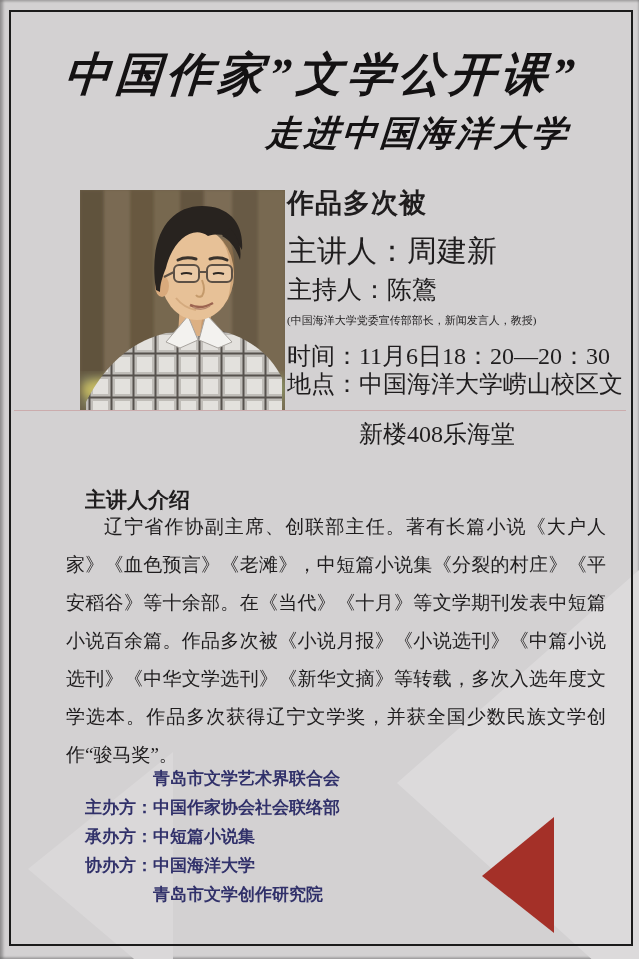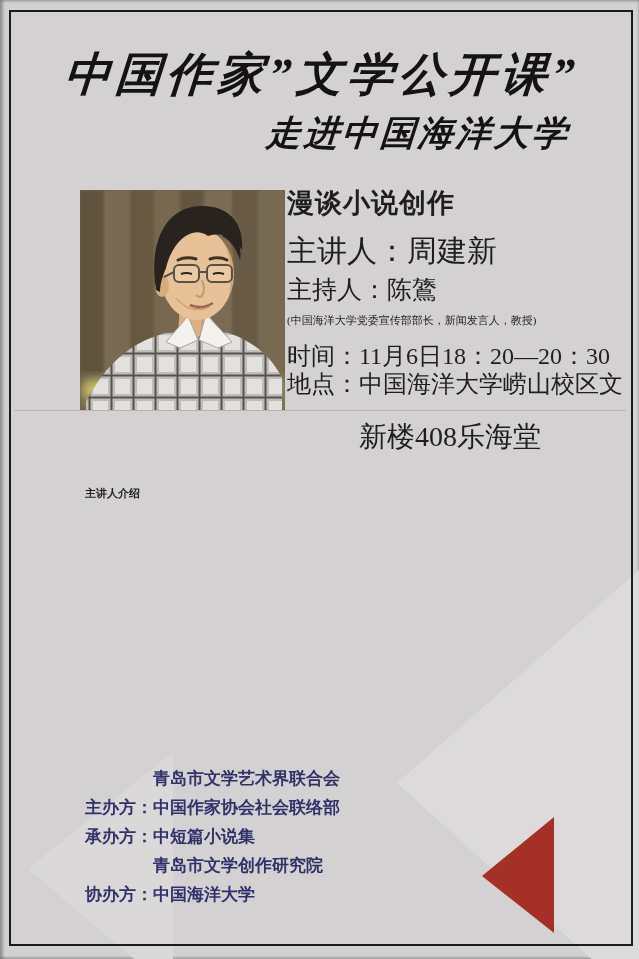--- a/index.html
+++ b/index.html
@@ -35,24 +35,24 @@
   .photo{position:absolute;left:80px;top:190px;width:205px;height:220px;z-index:2;}
   
   .event{position:absolute;left:287px;top:0;width:345px;z-index:3;}
   .ev{position:absolute;left:0;white-space:nowrap;}
   .ev-topic{top:185px;font-size:27px;font-weight:600;letter-spacing:1px;}
   .ev-speaker{top:231px;font-size:30px;}
   .ev-host{top:273px;font-size:25px;}
   .ev-note{top:313px;font-size:11px;letter-spacing:0;}
   .ev-time{top:340px;font-size:24px;}
   .ev-venue1{top:368px;font-size:24px;}
-  .ev-venue2{top:418px;font-size:28px;margin-left:72px;}
+  .ev-venue2{top:418px;font-size:24px;margin-left:72px;}
   
   .intro-heading{
-    position:absolute;left:85px;top:486px;font-size:11px;font-weight:bold;
+    position:absolute;left:85px;top:486px;font-size:21px;font-weight:bold;
     font-family:"Liberation Sans","DejaVu Sans",sans-serif;z-index:3;
   }
   .intro-body{
     position:absolute;left:66px;top:508px;width:540px;
     font-size:19px;line-height:38px;text-indent:2em;text-align:justify;z-index:3;
   }
   
   .organizers{
     position:absolute;left:85px;top:764px;z-index:3;
     color:#31316a;font-weight:bold;font-size:17px;line-height:29px;
@@ -150,42 +150,43 @@
 
         <path d="M110,115 Q121,120 133,113" stroke="#9c6450" stroke-width="2.5" fill="none"></path>
         <path d="M113,117 Q121,122 130,116" stroke="#b98a70" stroke-width="1.5" fill="none"></path>
 
         <path d="M96,108 Q104,118 116,120" stroke="rgba(170,120,70,0.3)" stroke-width="2" fill="none"></path>
       </g>
     </svg>
   </div>
 
   <div class="event">
-    <div class="ev ev-topic">漫谈小说创作</div>
+    <div class="ev ev-topic">作品多次被</div>
     <div class="ev ev-speaker">主讲人：周建新</div>
     <div class="ev ev-host">主持人：陈鷟</div>
     <div class="ev ev-note">(中国海洋大学党委宣传部部长，新闻发言人，教授)</div>
     <div class="ev ev-time">时间：11月6日18：20—20：30</div>
     <div class="ev ev-venue1">地点：中国海洋大学崂山校区文</div>
     <div class="ev ev-venue2">新楼408乐海堂</div>
   </div>
 
   <div class="intro-heading">主讲人介绍</div>
+  <div class="intro-body">辽宁省作协副主席、创联部主任。著有长篇小说《大户人家》《血色预言》《老滩》，中短篇小说集《分裂的村庄》《平安稻谷》等十余部。在《当代》《十月》等文学期刊发表中短篇小说百余篇。作品多次被《小说月报》《小说选刊》《中篇小说选刊》《中华文学选刊》《新华文摘》等转载，多次入选年度文学选本。作品多次获得辽宁文学奖，并获全国少数民族文学创作“骏马奖”。</div>
 
   <div class="organizers">
     <div class="org-line indent">
       <span class="val">青岛市文学艺术界联合会</span>
     </div>
     <div class="org-line">
       <span class="lbl">主办方：</span><span class="val">中国作家协会社会联络部</span>
     </div>
     <div class="org-line">
       <span class="lbl">承办方：</span><span class="val">中短篇小说集</span>
     </div>
+    <div class="org-line">
+      <span class="lbl">协办方：</span><span class="val">中国海洋大学</span>
+    </div>
     <div class="org-line indent">
       <span class="val">青岛市文学创作研究院</span>
-    </div>
-    <div class="org-line">
-      <span class="lbl">协办方：</span><span class="val">中国海洋大学</span>
     </div>
   </div>
 
 </div>
 
 </body></html>

